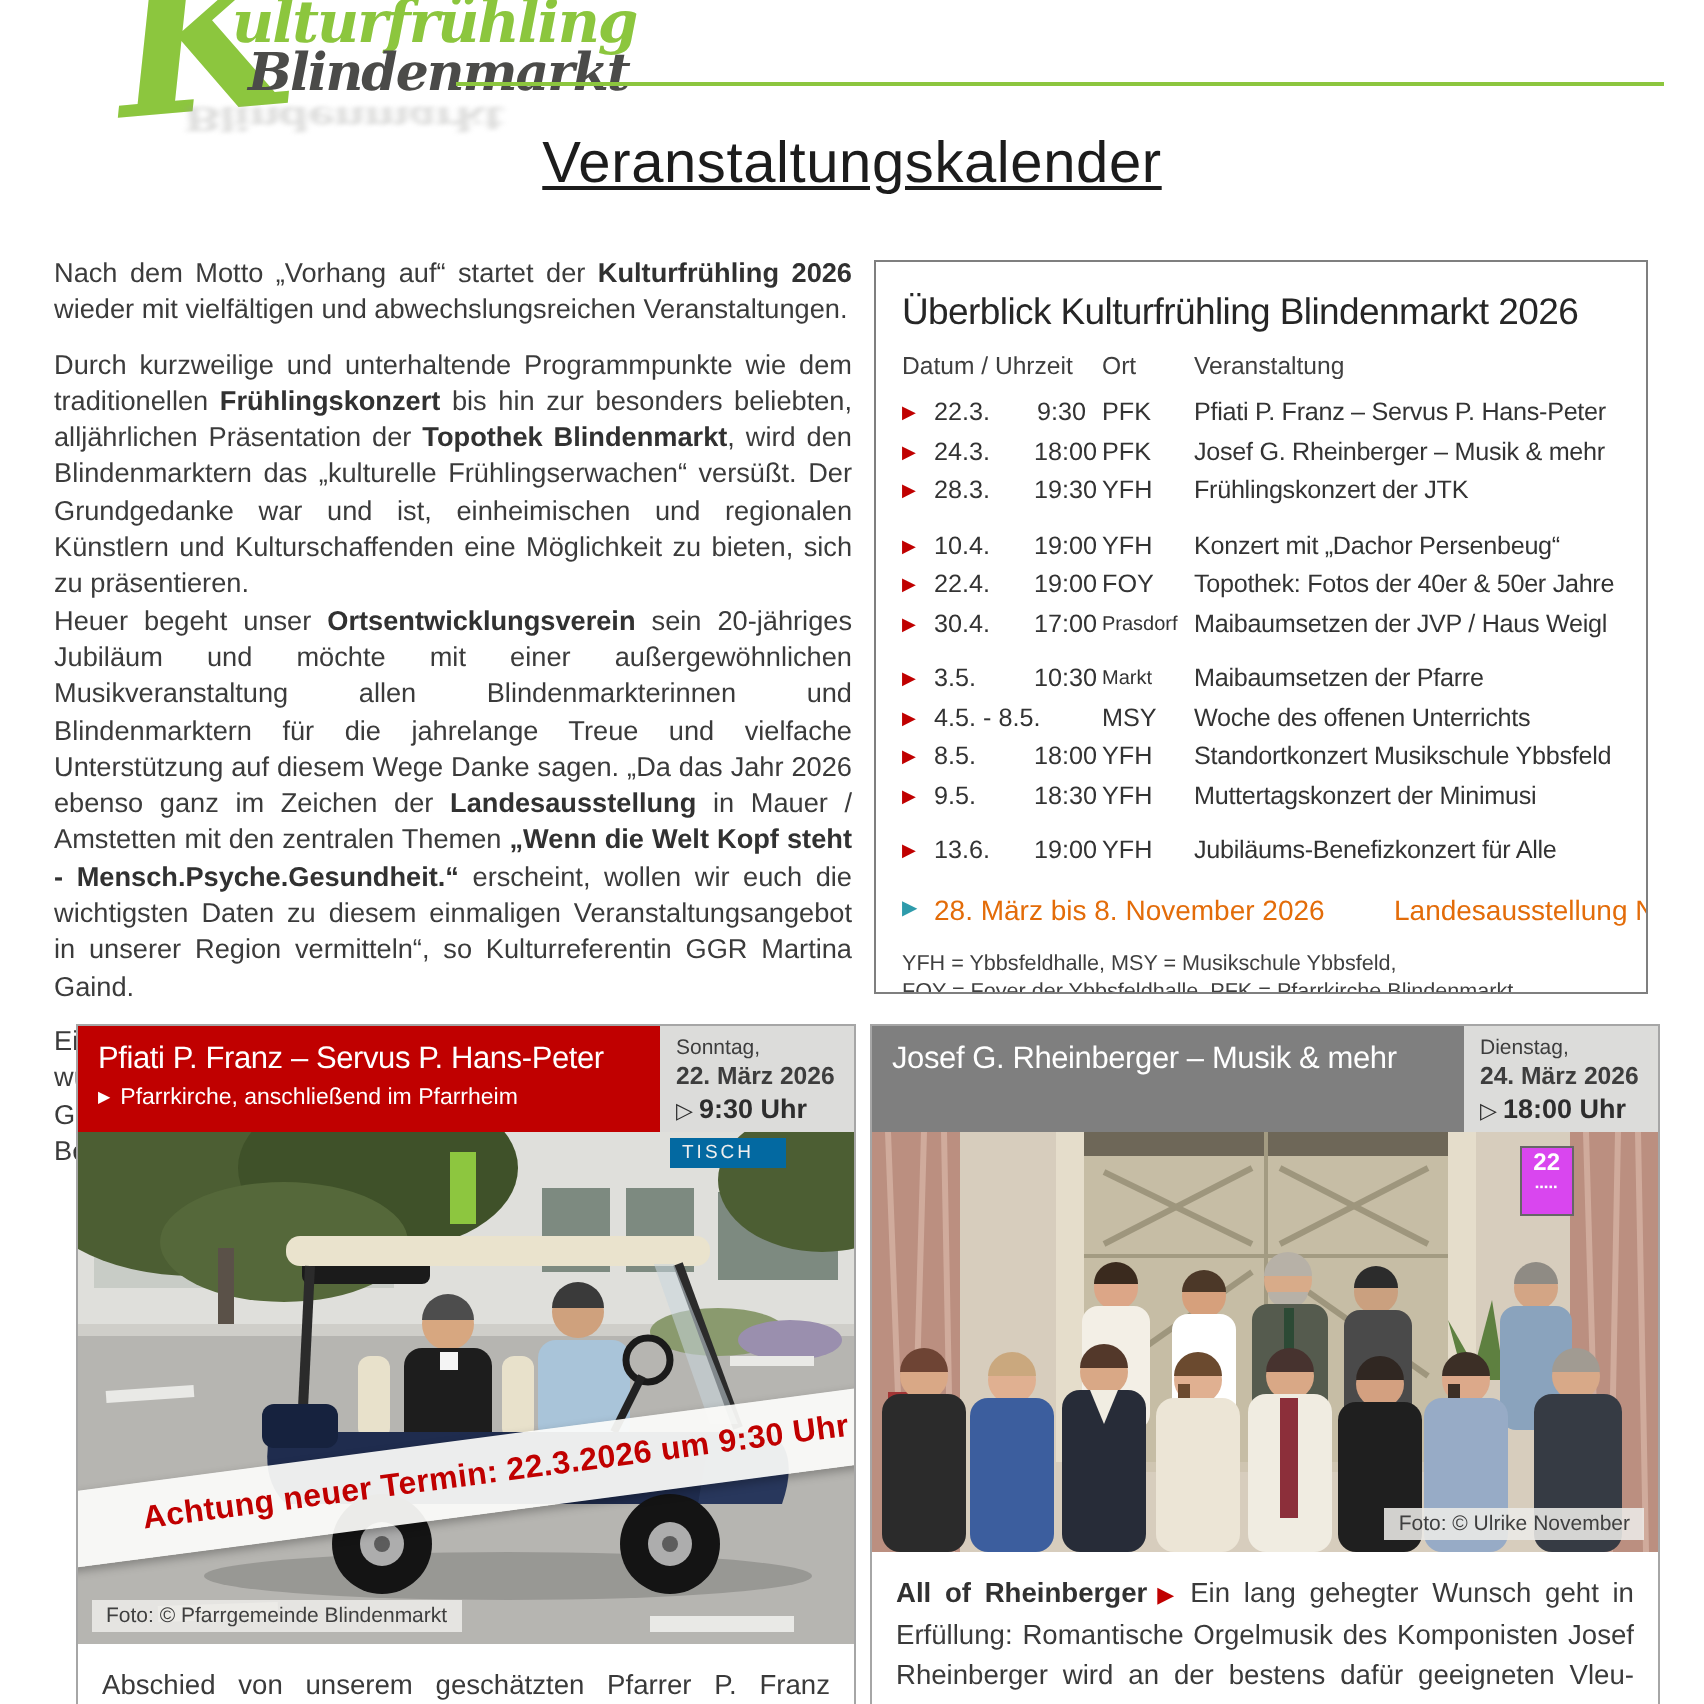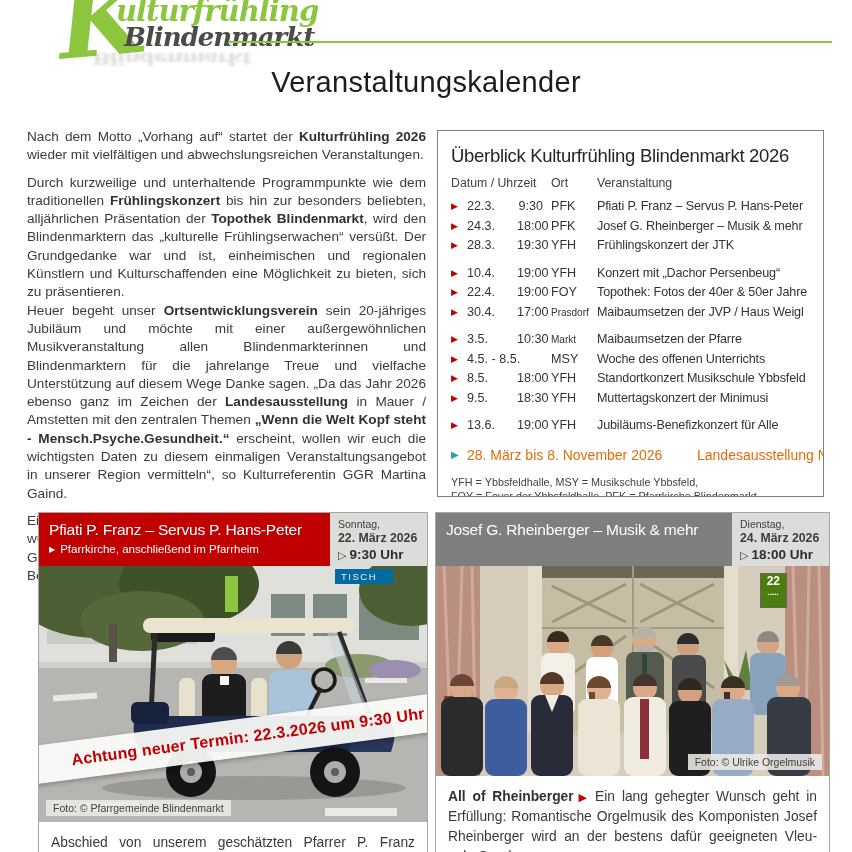--- a/index.html
+++ b/index.html
@@ -10,21 +10,21 @@
   .logo-k{position:absolute;left:58px;top:-30px;font:italic 700 100px "DejaVu Serif",serif;
           color:var(--green);transform:rotate(-5deg);line-height:1;}
   .logo-l1{position:absolute;left:116px;top:-6px;font:italic 700 29px "DejaVu Serif",serif;
            color:var(--green);letter-spacing:-1px;}
   .logo-l2{position:absolute;left:124px;top:22px;font:italic 600 26px "DejaVu Serif",serif;
            color:#4b4b49;letter-spacing:-1px;}
   .logo-reflection{position:absolute;left:92px;top:46px;font:italic 600 22px "DejaVu Serif",serif;
            color:#9a9a97;opacity:.35;filter:blur(1.5px);transform:scaleY(-.75) skewX(8deg);letter-spacing:-1px;}
   .green-rule{position:absolute;left:228px;top:41px;width:604px;height:2px;background:var(--green);}
   .page-title{position:absolute;left:0;top:66px;width:100%;margin:0;text-align:center;
-              font-size:29px;font-weight:400;color:#1c1c1c;letter-spacing:.3px;}
+              font-size:29px;font-weight:400;color:#1c1c1c;letter-spacing:.3px;text-decoration:underline;}
 
   
   .intro{position:absolute;left:27px;top:128px;width:399px;font-size:13.6px;line-height:18.3px;
          text-align:justify;color:#3b3b3b;}
   .para{margin:0 0 9px;}
   .para.tight{margin-bottom:0;}
   .b{font-weight:700;color:#313131;}
 
   
   .overview{position:absolute;left:437px;top:130px;width:387px;height:367px;box-sizing:border-box;
@@ -71,21 +71,21 @@
 
   .banner{position:absolute;left:-16px;width:116%;top:152px;transform:rotate(-7.5deg);
           background:rgba(252,252,250,.93);color:var(--red);font-weight:700;font-size:16px;
           text-align:center;padding:10px 0;box-shadow:0 2px 5px rgba(0,0,0,.28);letter-spacing:.2px;}
   .credit{position:absolute;bottom:6px;background:rgba(236,235,231,.88);color:#3f3f3f;
           font-size:10.5px;padding:2px 7px;white-space:nowrap;}
   .credit-l{left:7px;}
   .credit-r{right:7px;}
   .photo-sign{position:absolute;top:3px;right:34px;background:#0369a1;color:#efefef;font-size:9.5px;
           font-weight:400;letter-spacing:1.5px;padding:2px 16px 2px 6px;}
-  .house-sign{position:absolute;top:7px;right:42px;background:#4d7c0f;color:#fff;font-size:12px;
+  .house-sign{position:absolute;top:7px;right:42px;background:#d946ef;color:#fff;font-size:12px;
           font-weight:700;padding:1px 6px 6px;text-align:center;border:1px solid #666;line-height:13px;}
   .house-sub{display:block;font-size:5px;font-weight:400;letter-spacing:.5px;}
 
   .card-body{padding:11px 12px 0;font-size:13.8px;line-height:20px;color:#3a3a3a;text-align:justify;}
   .card-body .lead{font-weight:700;color:#313131;}
   .card-body .arr{color:var(--red);font-size:11px;padding:0 5px 0 2px;}
 </style>
 </head>
 <body>
 
@@ -398,20 +398,20 @@
               <rect x="276" y="133" width="42" height="77" rx="9" fill="#97abc6"></rect>
             </g>
           <g>
               <circle cx="352" cy="122" r="12" fill="#d8a988"></circle>
               <path d="M340 120 a12 12 0 0 1 24 0" fill="#a19b92"></path>
               <rect x="331" y="131" width="44" height="79" rx="9" fill="#363b44"></rect>
             </g>
         </g>
       </svg>
       <div class="house-sign"><span>22</span><span class="house-sub">▪▪▪▪▪</span></div>
-      <div class="credit credit-r">Foto: © Ulrike Orgelmusik</div>
+      <div class="credit credit-r">Foto: © Ulrike November</div>
     </div>
     <div class="card-body">
       <span class="lead">All of Rheinberger</span><span class="arr">▶</span><span>Ein lang gehegter Wunsch geht in Erfüllung: Romantische Orgelmusik des Komponisten Josef Rheinberger wird an der bestens dafür geeigneten Vleu-</span><span>gels-Orgel</span>
     </div>
   </section>
 
 </div>
 
 </body></html>

